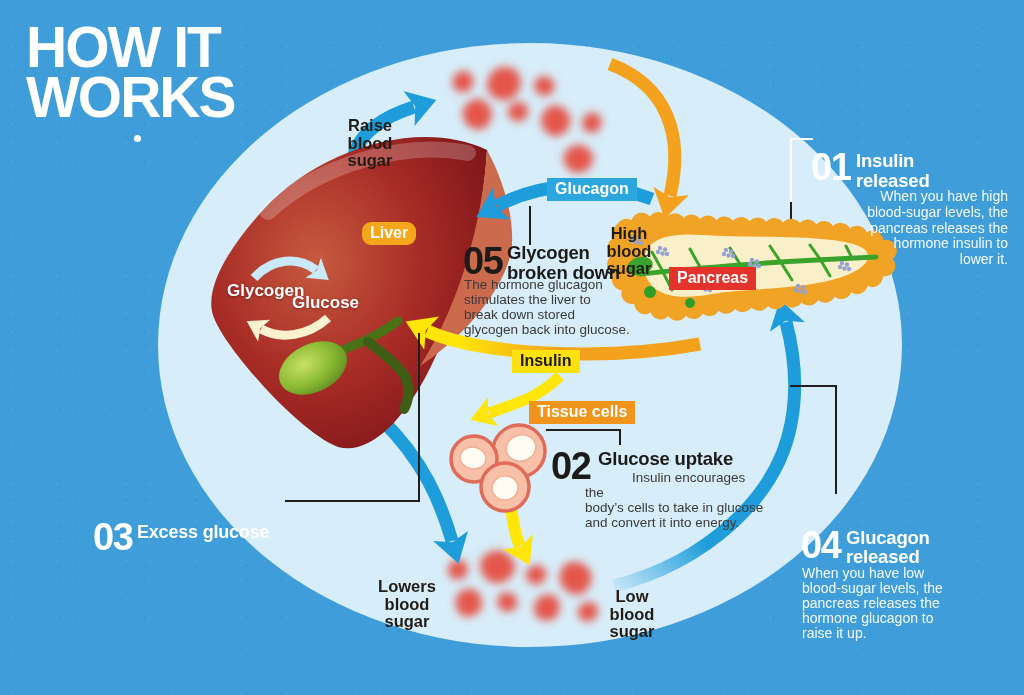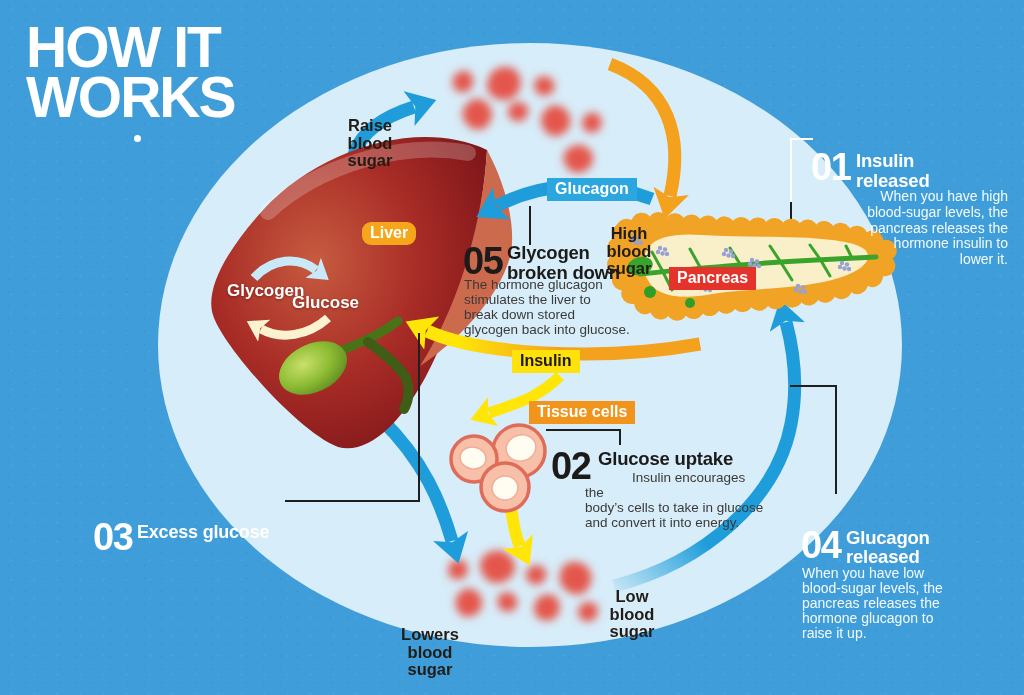--- a/index.html
+++ b/index.html
@@ -23,21 +23,21 @@
   .gear{position:absolute;left:101px;top:106px;width:21px;height:21px;border-radius:50%;
         background:
           radial-gradient(circle at 50% 50%, #3F9DD9 0 5.5px, transparent 6px),
           repeating-conic-gradient(#3F9DD9 0 26deg, transparent 26deg 60deg);}
   .gear::after{content:"";position:absolute;left:7px;top:7px;width:7px;height:7px;border-radius:50%;background:#fff;}
 
   
   .lbl{font-weight:bold;color:#211C15;font-size:16.5px;line-height:17.5px;text-align:center;}
   .raise{left:330px;top:117px;width:80px;}
   .high{left:596px;top:225px;width:66px;}
-  .lowers{left:390px;top:578px;width:80px;margin-top:48px;}
+  .lowers{left:367px;top:578px;width:80px;}
   .low{left:591px;top:588px;width:82px;}
   .onliver{color:#fff;font-size:17px;font-weight:bold;text-shadow:0 1px 3px rgba(60,0,0,.45);}
   .glycogen{left:227px;top:281px;}
   .glucose{left:292px;top:293px;text-align:center;}
 
   
   .tag{display:inline-block;font-weight:bold;font-size:16px;line-height:16px;
        padding:3px 8px 4px;color:#fff;}
   .tag-glucagon{left:547px;top:178px;background:#2CA6DF;}
   .tag-liver{left:362px;top:222px;background:#F6A61B;border-radius:9px;}

